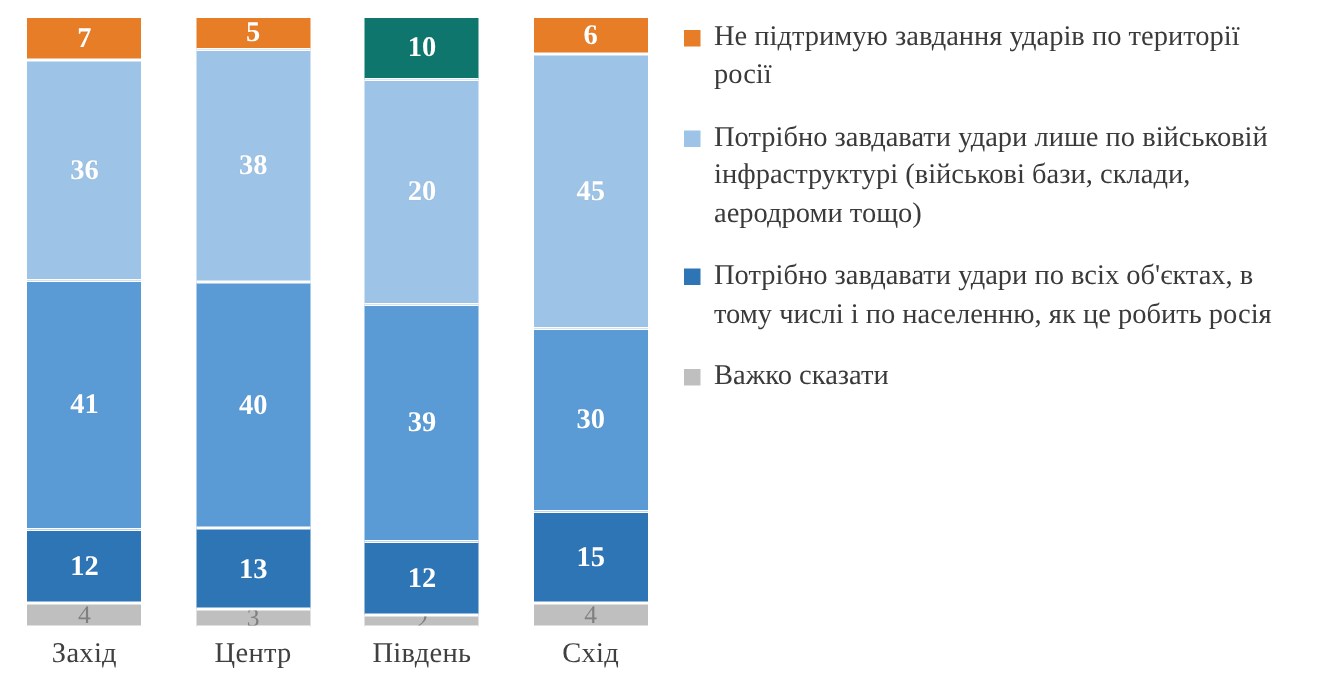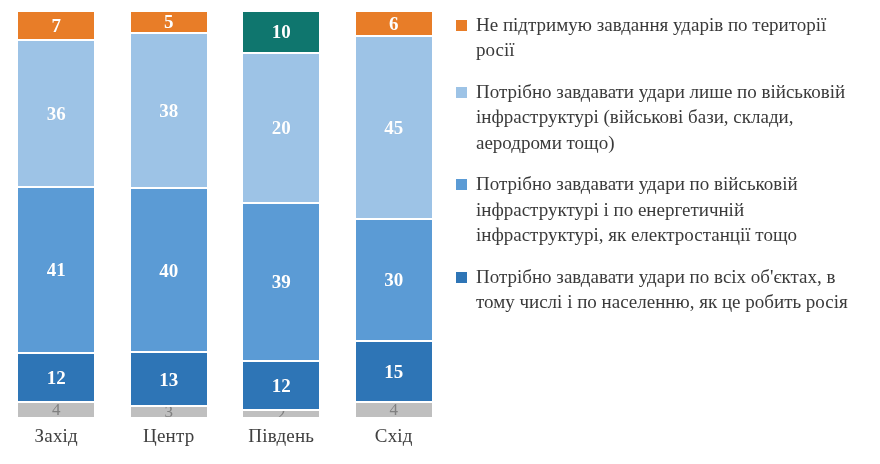--- a/index.html
+++ b/index.html
@@ -231,22 +231,22 @@
   <div class="legend">
       <div class="legend-item">
         <span class="legend-marker" style="background: rgb(232, 125, 40);"></span>
         <span class="legend-text">Не підтримую завдання ударів по території росії</span>
       </div>
       <div class="legend-item">
         <span class="legend-marker" style="background: rgb(157, 195, 230);"></span>
         <span class="legend-text">Потрібно завдавати удари  лише по військовій інфраструктурі (військові бази, склади, аеродроми тощо)</span>
       </div>
       <div class="legend-item">
-        <span class="legend-marker" style="background: rgb(91, 155, 213);"></span>
-        <span class="legend-text">Потрібно завдавати удари по військовій інфраструктурі і по енергетичній інфраструктурі, як електростанції тощо</span>
-      </div>
-      <div class="legend-item">
         <span class="legend-marker" style="background: rgb(46, 117, 182);"></span>
         <span class="legend-text">Потрібно завдавати удари по всіх об'єктах, в тому числі і по населенню, як це робить росія</span>
       </div>
+      <div class="legend-item">
+        <span class="legend-marker" style="background: rgb(191, 191, 191);"></span>
+        <span class="legend-text">Важко сказати</span>
+      </div>
     </div>
 
 </div>
 
 </body></html>

